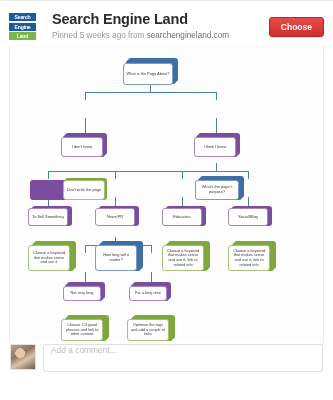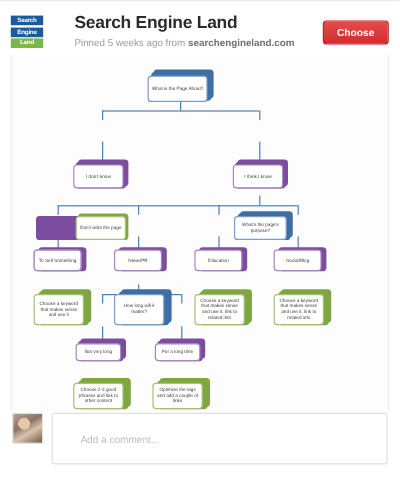--- a/index.html
+++ b/index.html
@@ -36,38 +36,38 @@
     font-weight: bold;
     line-height: 8px;
     height: 8px;
     text-align: center;
     letter-spacing: -0.2px;
     font-family: "Liberation Sans", sans-serif;
     overflow: hidden;
   }
   .sel-row.green { background: #7ab648; }
   .header-text {
-    margin-left: 26px;
+    margin-left: 16px;
     flex: 1 1 auto;
     min-width: 0;
   }
   .brand-title {
     font-size: 14.5px;
     font-weight: bold;
     color: #2b2b2b;
     line-height: 17px;
     letter-spacing: -0.2px;
   }
   .brand-sub {
     font-size: 8.2px;
     color: #9a9a9a;
     line-height: 13px;
     margin-top: 1px;
   }
-  .brand-sub b { color: #6f6f6f; font-weight: bold; }
+  .brand-sub b { color: #6f6f6f; font-weight: normal; }
   .follow-btn {
     position: absolute;
     right: 9px; top: 16px;
     background: linear-gradient(#e64b4b, #d22d2d);
     border: 1px solid #b52525;
     border-radius: 3px;
     color: #fff;
     font-size: 8.5px;
     font-weight: bold;
     padding: 4px 11px;
@@ -144,27 +144,27 @@
     flex: 0 0 26px;
     border: 1px solid #e3e3e3;
     background:
       radial-gradient(circle at 38% 34%, #e6c7a8 0 22%, rgba(230,199,168,0) 23%),
       linear-gradient(150deg, #b9a391 0%, #8d7565 38%, #d9c3ab 62%, #6d5a4c 100%);
     overflow: hidden;
   }
   .comment-box {
     flex: 1 1 auto;
     margin-left: 7px;
-    height: 43px;
+    height: 28px;
     border: 1px solid #e0e0e0;
     border-radius: 2px;
     background: #fff;
     display: flex;
-    align-items: center;
-    padding: 0 23px;
+    align-items: flex-start;
+    padding: 0 7px;
   }
   .comment-box input {
     border: none;
     outline: none;
     width: 100%;
     font-family: "Liberation Sans", sans-serif;
     font-size: 8.4px;
     color: #555;
     background: transparent;
   }

